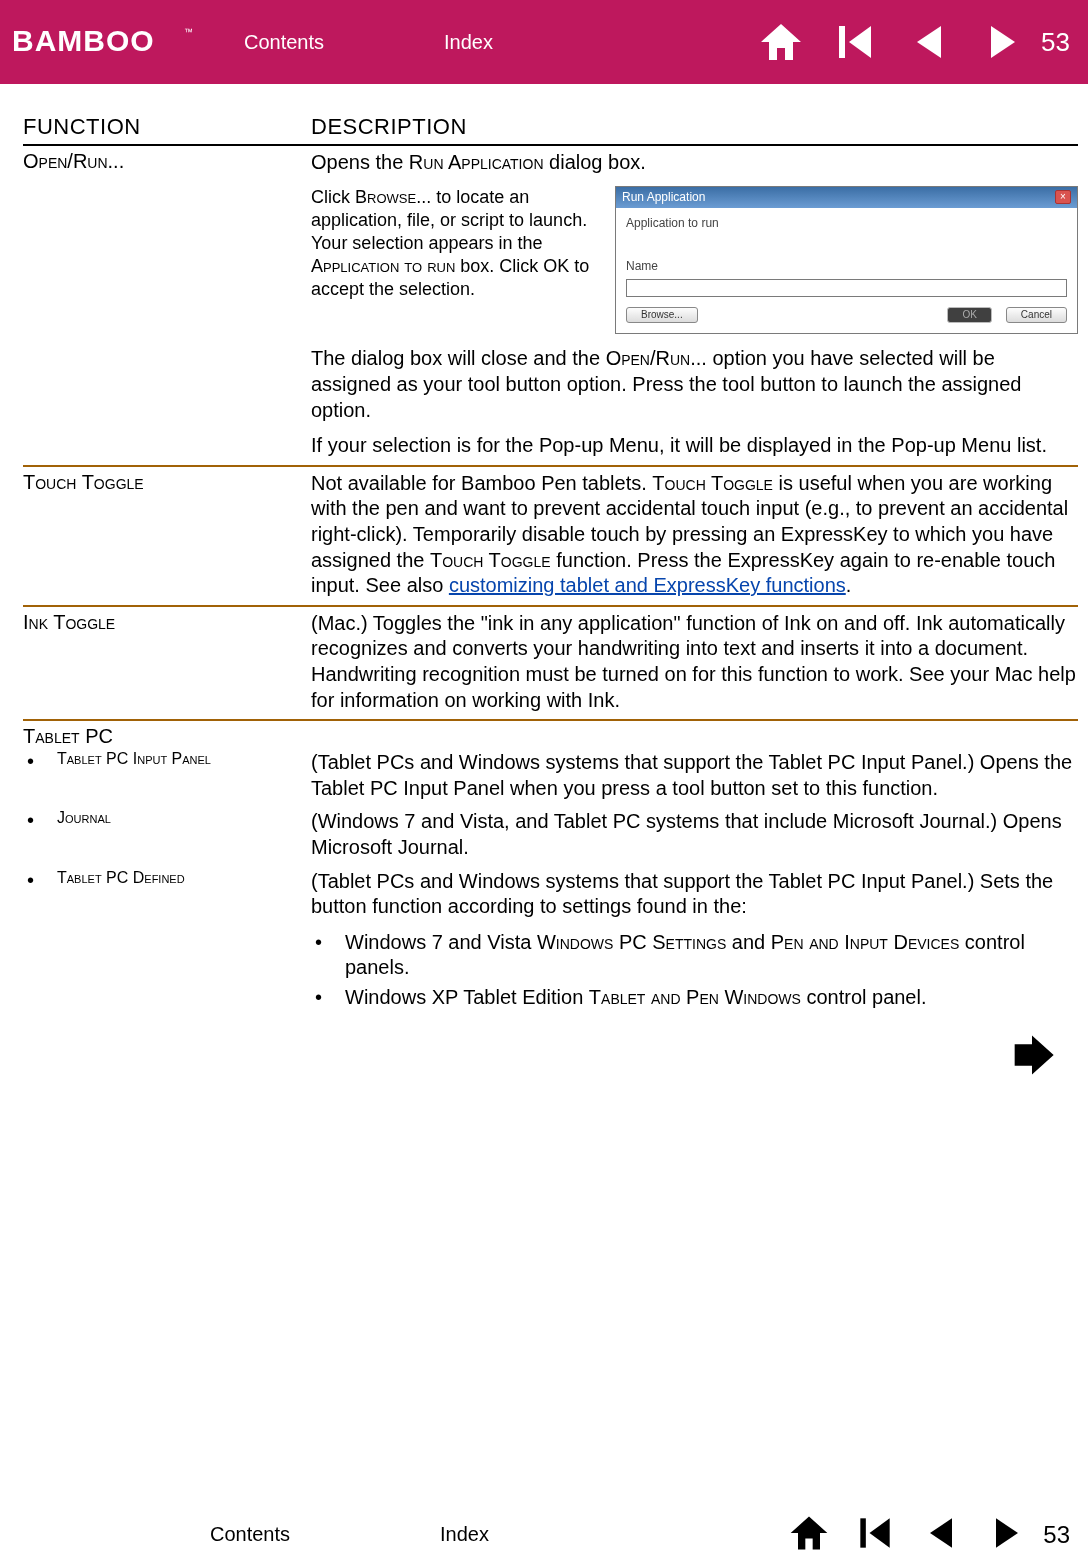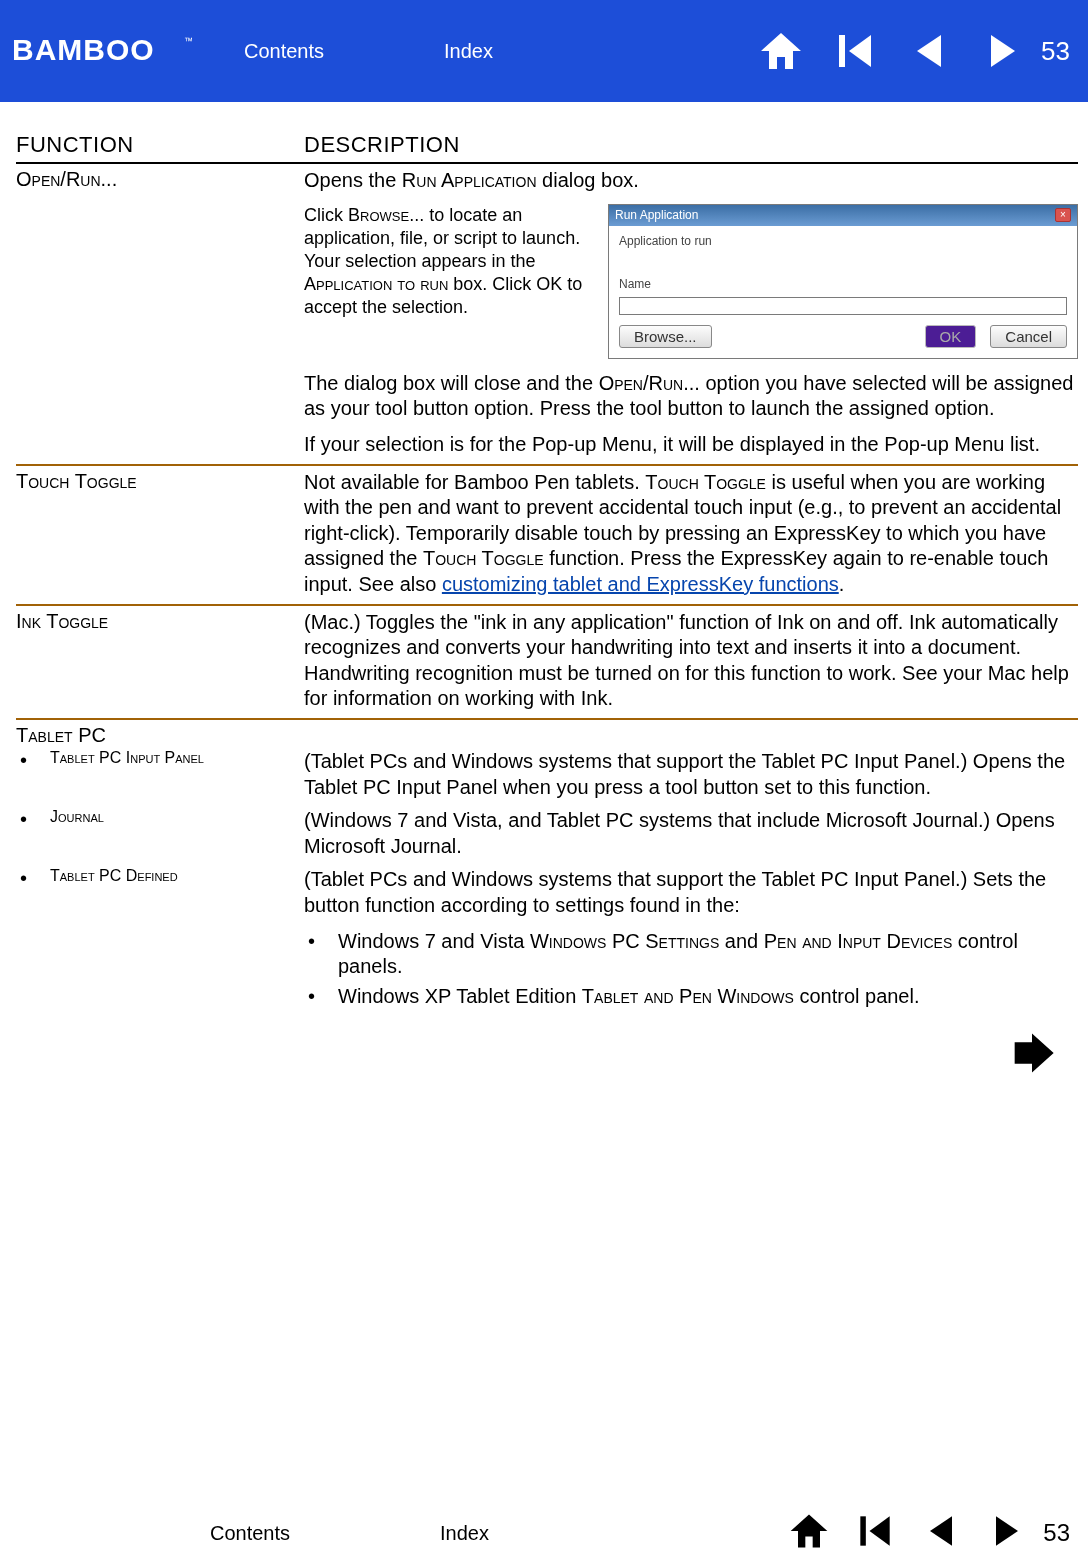--- a/index.html
+++ b/index.html
@@ -4,22 +4,22 @@
 <style>
   * { box-sizing: border-box; margin: 0; padding: 0; }
   body {
     font-family: Arial, Helvetica, sans-serif;
     background: #fff;
     color: #000;
     width: 1088px;
     margin: 0 auto;
   }
   .navbar {
-    background: #1d4ed8;
-    height: 102px;
+    background: #be185d;
+    height: 84px;
     display: flex;
     align-items: center;
     padding: 0 18px 0 12px;
   }
   .logo {
     flex: 0 0 auto;
     margin-right: 20px;
   }
   .logo svg { display:block; }
   .nav-links {
@@ -39,21 +39,21 @@
     gap: 26px;
   }
   .nav-icons svg { display:block; }
   .page-number-top {
     color: #fff;
     font-size: 26px;
     margin-left: 14px;
   }
 
   .content {
-    padding: 30px 10px 0 16px;
+    padding: 30px 10px 0 23px;
   }
   .header-row {
     display:flex;
     border-bottom: 2px solid #000;
     padding-bottom: 4px;
   }
   .col-func-header {
     width: 288px;
     font-size: 22px;
     font-weight: 400;
@@ -137,26 +137,26 @@
   }
   .dialog-body { padding:8px 10px 10px 10px; background:#fff; }
   .dialog-label { color:#444; margin-bottom:28px; font-size:12px; }
   .dialog-label2 { color:#444; margin-bottom:4px; font-size:12px; }
   .dialog-input {
     width:100%; height:18px; border:1px solid #7a7a7a; background:#fff;
     margin-bottom:10px;
   }
   .dialog-buttons { display:flex; align-items:center; }
   .dbtn {
-    font-size:15px; padding:1px 14px; border:1px solid #888;
+    font-size:10px; padding:1px 14px; border:1px solid #888;
     background: linear-gradient(#fdfdfd,#dcdcdc); border-radius:3px;
     color:#333;
   }
   .dbtn.browse { }
-  .dbtn.ok { margin-left:auto; color:#aaa; border-color:#bbb; background:#4c1d95;}
+  .dbtn.ok { margin-left:auto; color:#aaa; border-color:#bbb; background:#404040;}
   .dbtn.cancel { margin-left:14px; }
 
   
   .next-arrow-wrap { text-align:right; padding:10px 20px 0 0; }
 
   
   .bottom-spacer { height: 420px; }
   .bottom-nav {
     display:flex;
     align-items:center;

